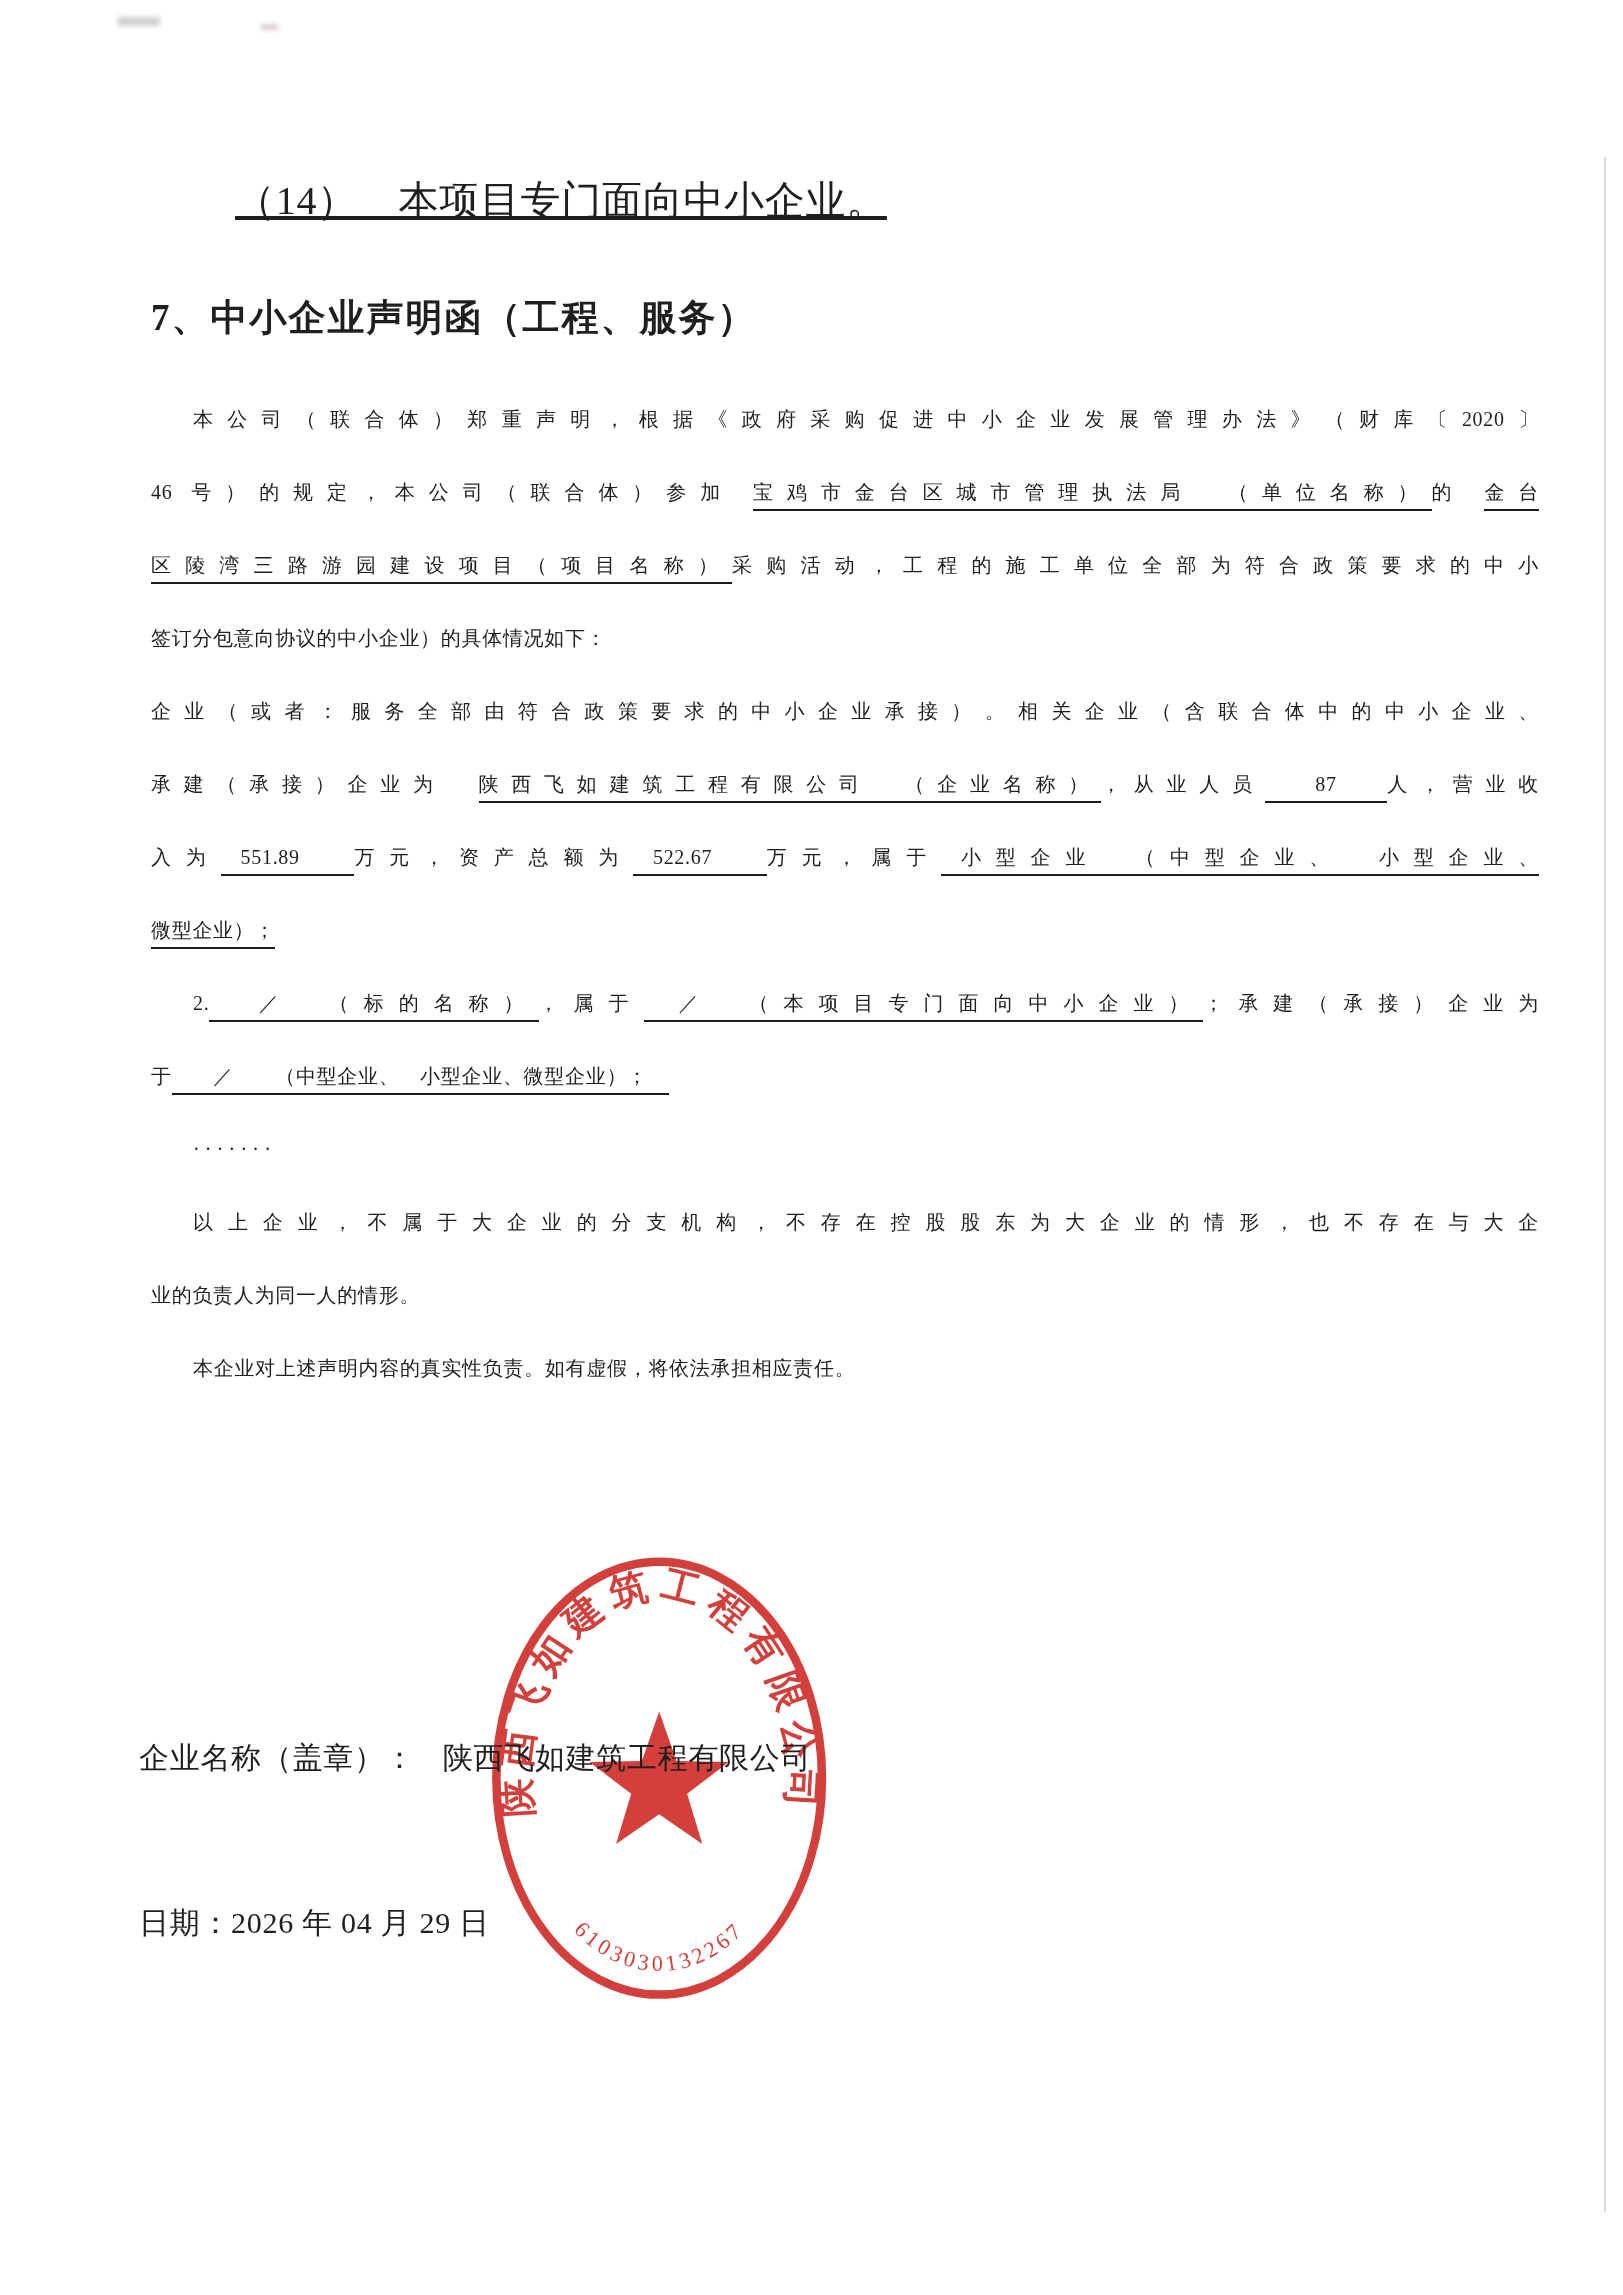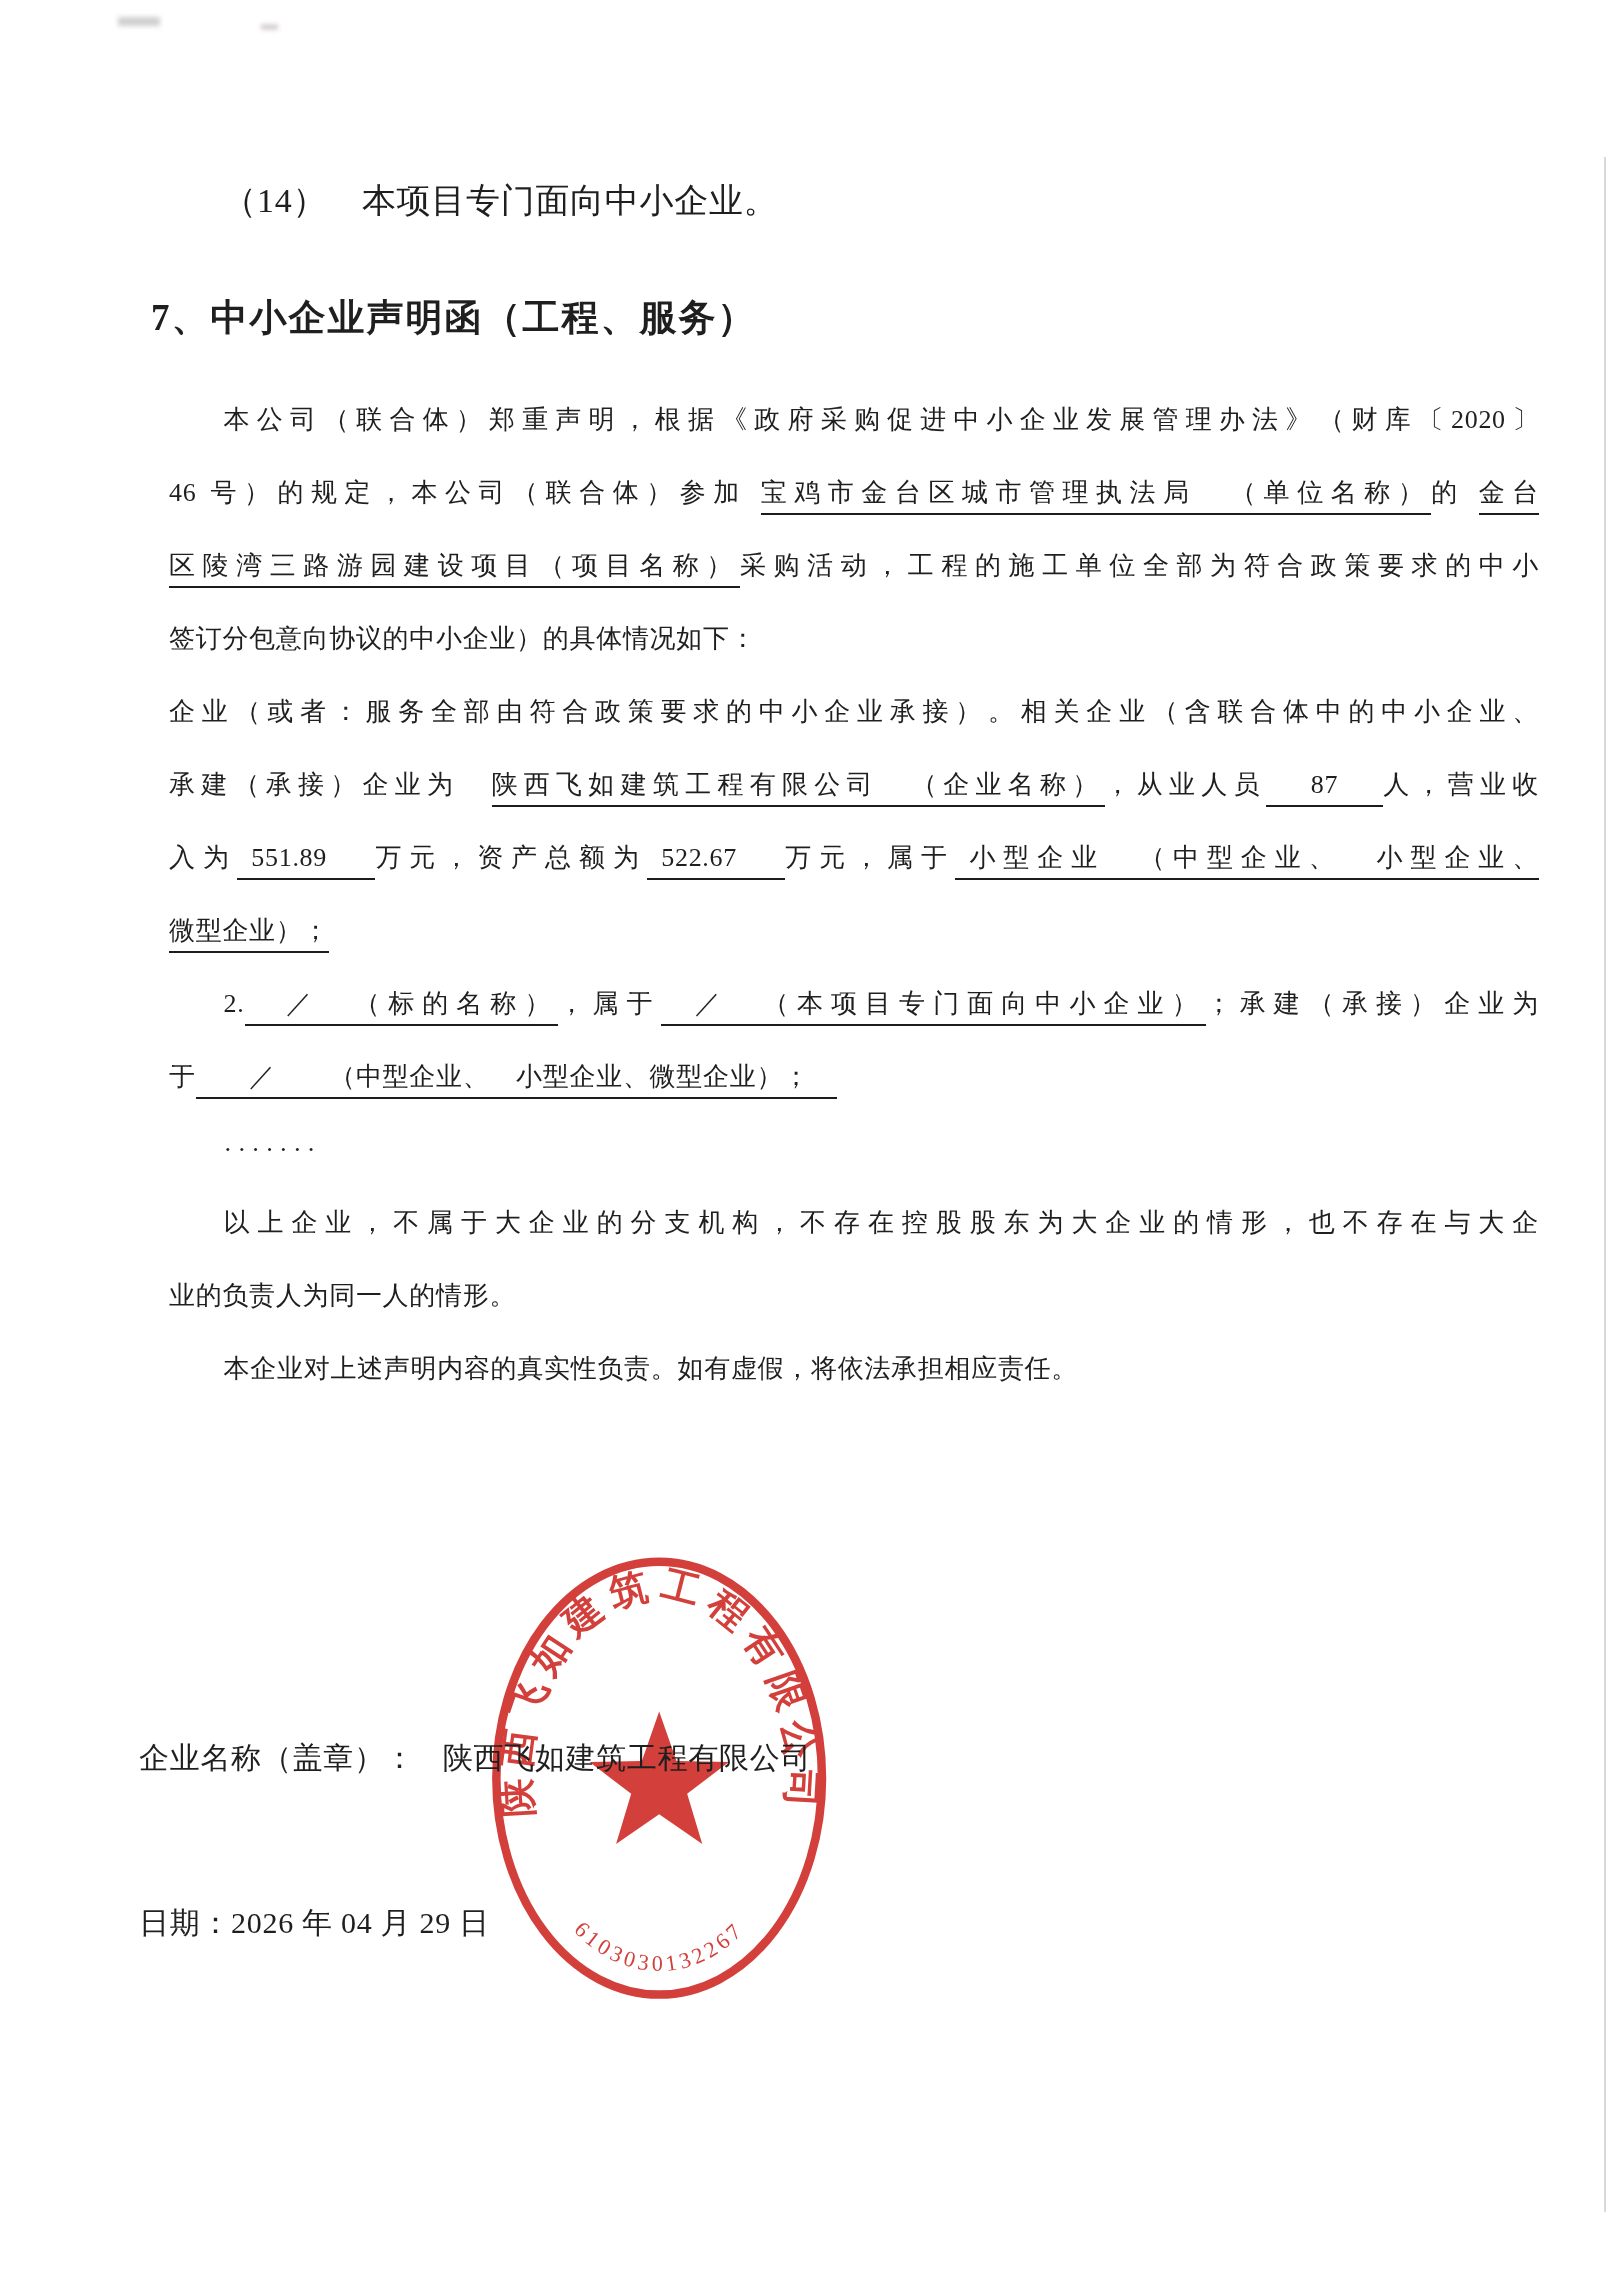--- a/index.html
+++ b/index.html
@@ -10,42 +10,42 @@
     font-family:"Liberation Serif","DejaVu Serif",serif;
     color:#1f1f1f;
     overflow:hidden;
   }
   .content{
     position:absolute;
     left:151px;top:164px;
     width:1388px;
   }
   .intro-line{
-    font-size:34px;
+    font-size:40px;
     line-height:73px;
     text-indent:2.1em;
     letter-spacing:0.7px;
+    text-decoration:underline;
   }
   .doc-title{
     margin-top:51px;
     text-align:left;
     font-size:37px;
     font-weight:bold;
     letter-spacing:2px;
     line-height:59px;
   }
   .declaration{
     margin-top:36px;
   }
   .line{
-    font-size:26px;
+    font-size:20px;
     line-height:73px;
     letter-spacing:0.7px;
     white-space:nowrap;
-    margin-left:18px;
   }
   .line.fill{
     white-space:normal;
     text-align:justify;
     text-align-last:justify;
   }
   .line.indent{ text-indent:2.1em; }
   .seg{ }
   .u{
     border-bottom:2.6px solid #1c1c1c;

